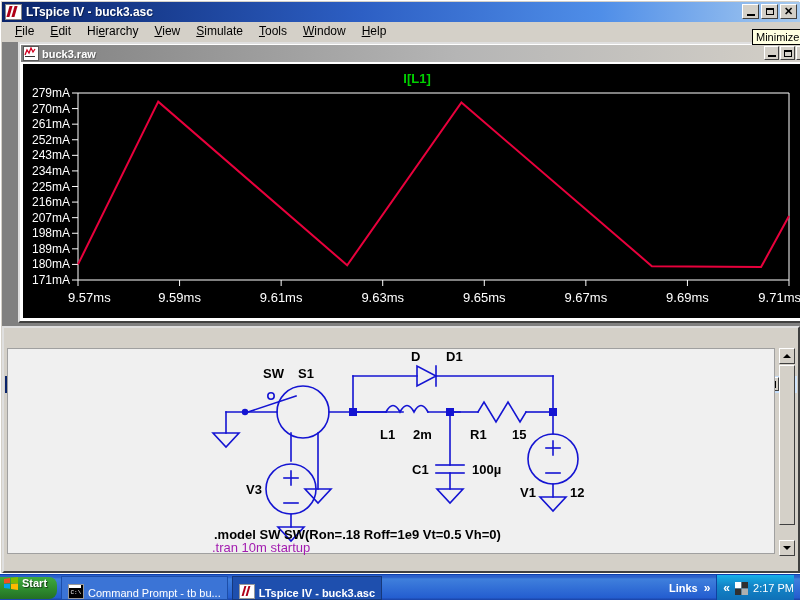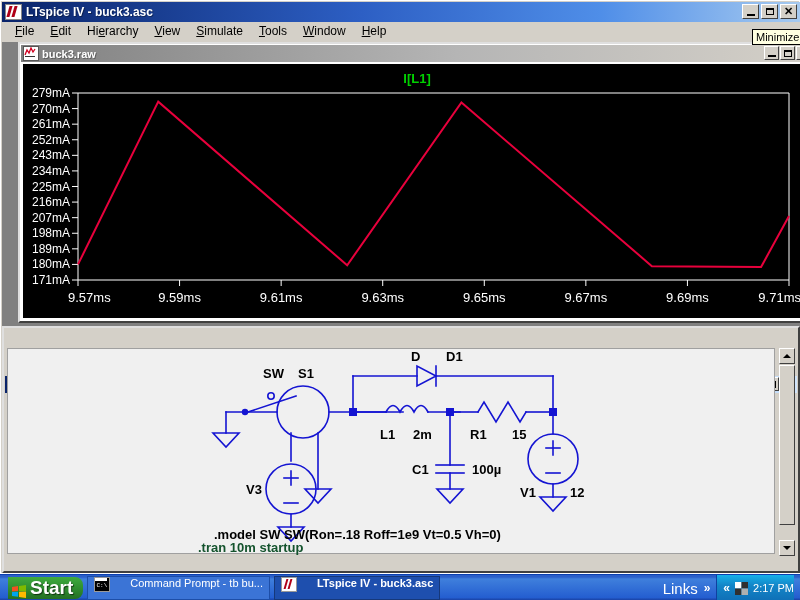--- a/index.html
+++ b/index.html
@@ -146,50 +146,50 @@
 
   
   .taskbar{
     position:absolute;left:0;bottom:0;width:800px;height:26px;
     background:linear-gradient(to bottom,#2b5fc9 0%,#2b5fc9 8%,#3f7fdc 16%,#245ed0 90%,#1941a5 100%);
     display:flex;align-items:center;
     border-top:1px solid #0a3fb0;
     box-sizing:border-box;
   }
   .startbtn{
-    height:22px;margin-left:8px;padding:0 10px 0 4px;
+    height:22px;margin-left:0;padding:0 10px 0 4px;
     background:linear-gradient(to bottom,#3faa3f 0%,#2f8f2f 50%,#246f24 100%);
     border-radius:0 8px 8px 0;
-    display:flex;align-items:center;gap:4px;
-    color:#fff;font-weight:bold;font-size:19px;
+    display:flex;align-items:flex-start;gap:4px;
+    color:#fff;font-weight:bold;font-size:11px;
     text-shadow:1px 1px 1px rgba(0,0,0,.6);
   }
   .winflag{
     width:14px;height:13px;position:relative;flex:none;
   }
   .tbitem{
     height:22px;margin-left:4px;padding:0 6px;max-width:178px;
-    display:flex;align-items:flex-start;gap:20px;
+    display:flex;align-items:flex-end;gap:4px;
     background:#3b74d6;border:1px solid #1d4ea8;
     color:#fff;font-size:11px;white-space:nowrap;overflow:hidden;
     text-overflow:ellipsis;
   }
   .tbitem.sel{background:#1e4fae;border-color:#16387a;}
   .tb-ico{width:14px;height:13px;flex:none;background:#000;border:1px solid #999;position:relative;}
   .tb-ico.lt{background:#fff;border:1px solid #999;}
   .tb-ico.lt:before,.tb-ico.lt:after{
     content:"";position:absolute;top:1px;width:2px;height:10px;background:#b00018;transform:skewX(-16deg);
   }
   .tb-ico.lt:before{left:3px;} .tb-ico.lt:after{left:7px;}
   .tb-label{overflow:hidden;text-overflow:ellipsis;}
   .tray{
     position:absolute;right:0;top:0;height:26px;display:flex;align-items:center;gap:6px;
     padding-right:6px;
   }
-  .links-txt{color:#fff;font-size:15px;}
+  .links-txt{color:#fff;font-size:11px;font-weight:bold;}
   .chev{color:#fff;font-size:12px;font-weight:bold;}
   .traybox{
     display:flex;align-items:center;gap:5px;height:26px;padding-left:6px;
     background:linear-gradient(to bottom,#17b0e8 0%,#1386c8 40%,#0f6fb6 100%);
     border-left:1px solid #1040a0;
   }
   .clock{color:#fff;font-size:11px;}
   .tray-ico{width:13px;height:13px;position:relative;}
 </style>
 </head>
@@ -413,21 +413,21 @@
               <text id="lbl-c1v" x="464" y="125">100µ</text>
               <text id="lbl-r1" x="462" y="90">R1</text>
               <text id="lbl-r1v" x="504" y="90">15</text>
               <text id="lbl-v1" x="512" y="148">V1</text>
               <text id="lbl-v1v" x="562" y="148">12</text>
               <text id="dir-0" x="206" y="190">.model SW SW(Ron=.18 Roff=1e9 Vt=0.5 Vh=0)</text>
             </g>
           </svg>
         </div>
 
-        <div style="position:absolute;left:194px;top:212px;font-size:13px;font-weight:bold;color:#14532d;">.tran 10m startup</div>
+        <div style="position:absolute;left:208px;top:212px;font-size:13px;font-weight:normal;color:#a21caf;">.tran 10m startup</div>
 
         <div class="vscroll">
           <div class="sbtn">
               <i class="arrow-up"></i>
             </div>
           <div class="sthumb"></div>
           <div class="sbtn down">
               <i class="arrow-dn"></i>
             </div>
         </div>

